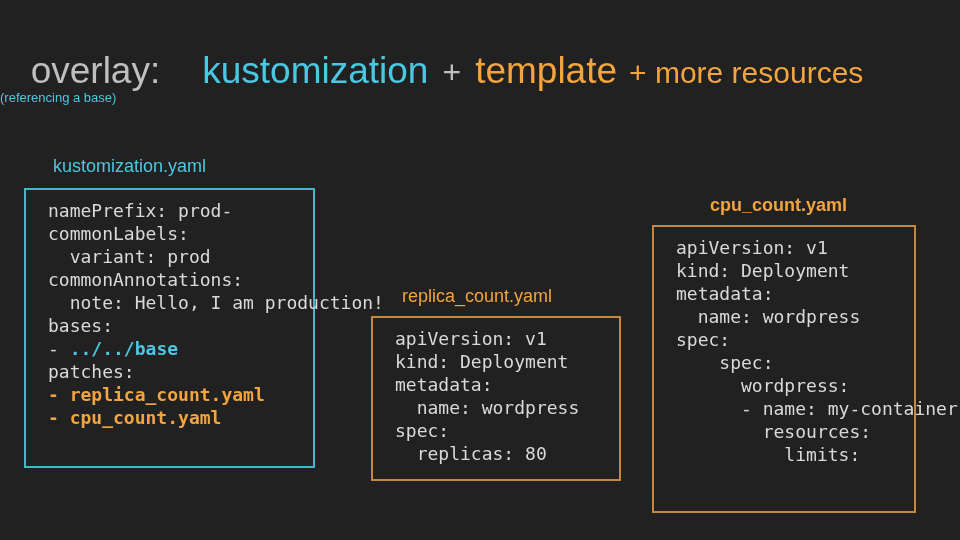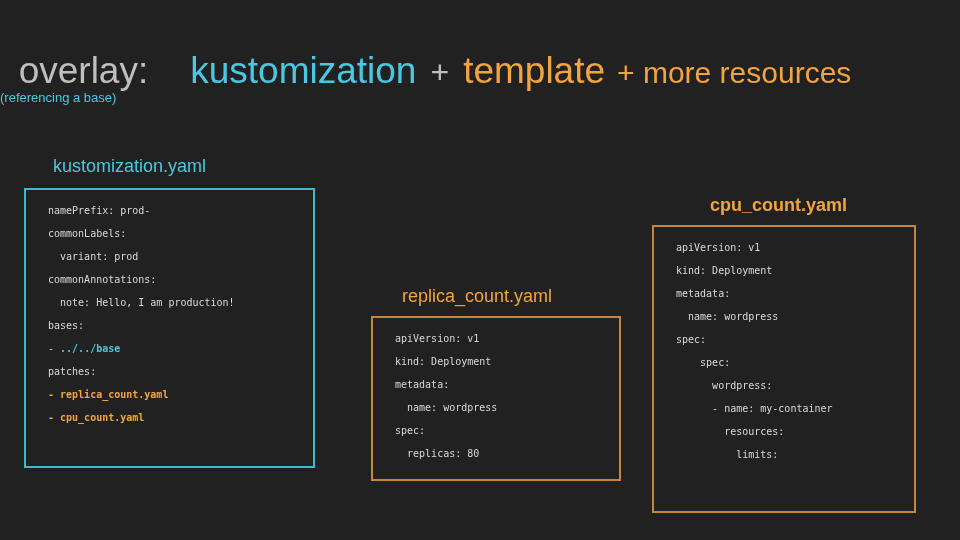--- a/index.html
+++ b/index.html
@@ -12,21 +12,21 @@
     --code-text:#d9d9d9;
   }
   html,body{margin:0;padding:0;}
   body{
     width:960px;height:540px;
     background:var(--bg);
     overflow:hidden;
     font-family:"Liberation Sans", sans-serif;
     position:relative;
   }
-  .slide{position:absolute;inset:0;width:870px;height:540px;}
+  .slide{position:absolute;inset:0;width:870px;height:540px;padding-left:24px;}
 
   
   .title-row{
     position:absolute;top:50px;left:0;right:0;
     display:flex;justify-content:center;align-items:baseline;
     white-space:nowrap;
   }
   .t-main{font-size:37px;}
   .t-plus{font-size:32px;margin:0 14px;}
   .t-small{font-size:30px;margin-left:12px;}
@@ -61,21 +61,21 @@
   }
   .code-box.accent-cyan{border-color:var(--cyan-border);}
   .code-box.accent-orange{border-color:var(--orange-border);}
   #panel-0{left:24px;top:188px;width:291px;height:280px;}
   #panel-1{left:371px;top:316px;width:250px;height:165px;}
   #panel-2{left:652px;top:225px;width:264px;height:288px;}
 
   .code-line{
     white-space:pre;
     font-family:"DejaVu Sans Mono", monospace;
-    font-size:10px;
+    font-size:18px;
     line-height:23px;
     color:var(--code-text);
   }
   .seg-plain{color:var(--code-text);}
   .seg-cyan-bold{color:var(--cyan);font-weight:bold;}
   .seg-orange-bold{color:var(--orange);font-weight:bold;}
 </style>
 </head>
 <body>
 

